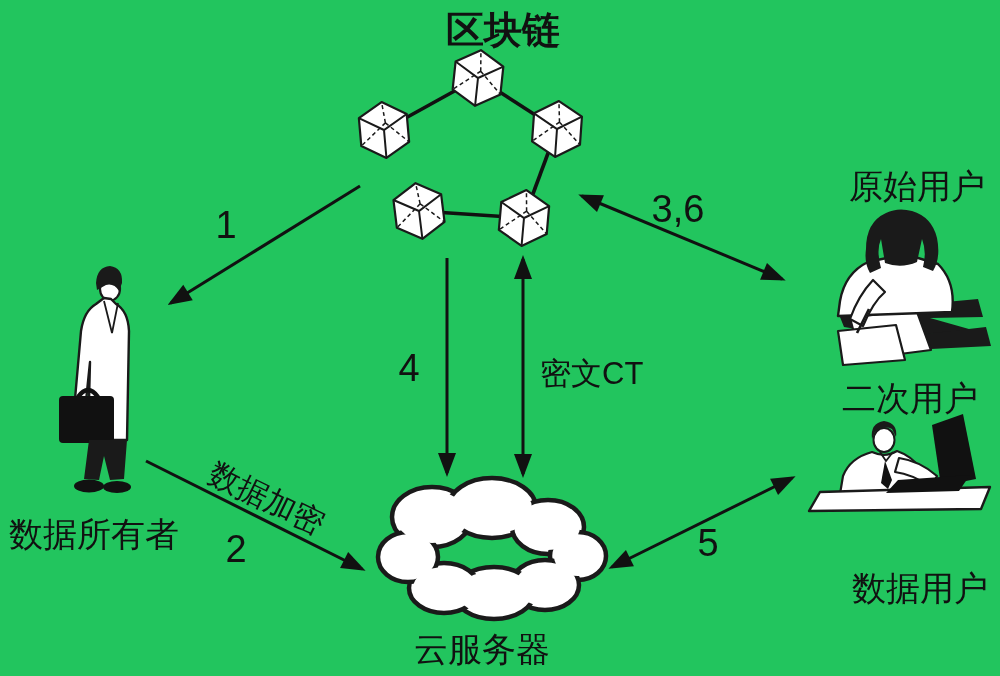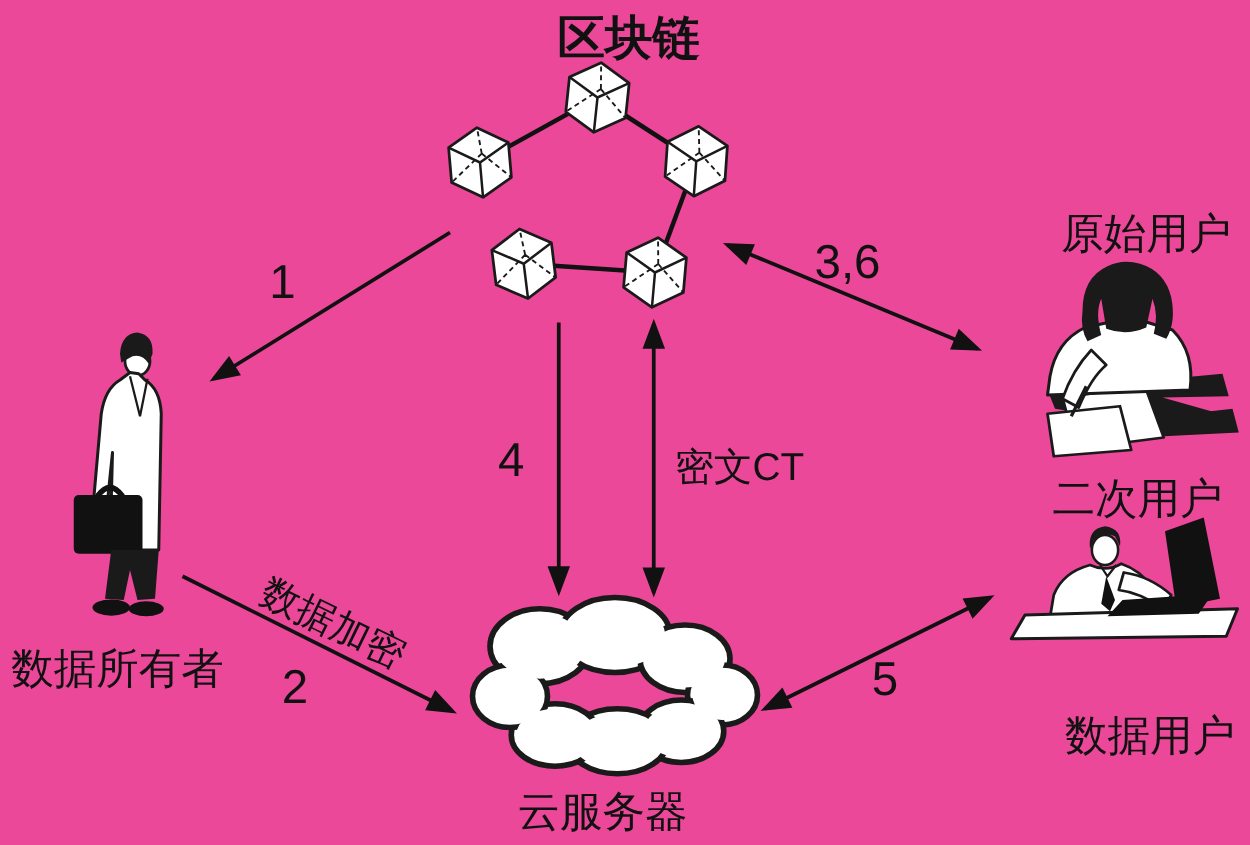--- a/index.html
+++ b/index.html
@@ -1,19 +1,19 @@
 <!DOCTYPE html>
 <html><head>
 <meta charset="utf-8">
 <style>
   html,body{margin:0;padding:0;background:#fff;}
   .stage{
     position:relative;
     width:1000px;height:676px;
-    background:#ec4899;
+    background:#22c55e;
     overflow:hidden;
     font-family:"Liberation Sans","DejaVu Sans",sans-serif;
   }
   svg{display:block;}
   .t{
     font-family:"Liberation Sans","DejaVu Sans",sans-serif;
     fill:#111111;
   }
   .title-t{font-size:38px;font-weight:600;}
   .num-t{font-size:38px;font-weight:500;}

